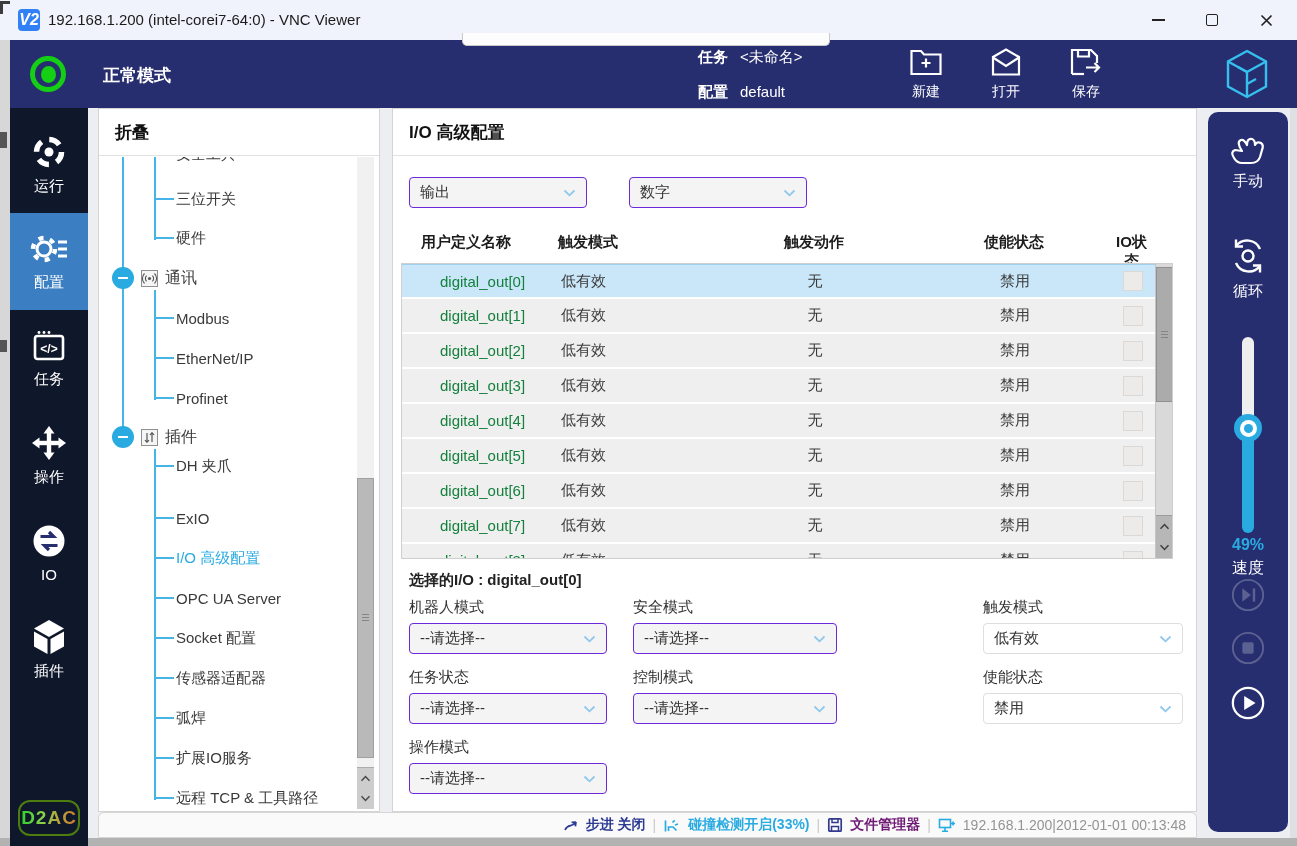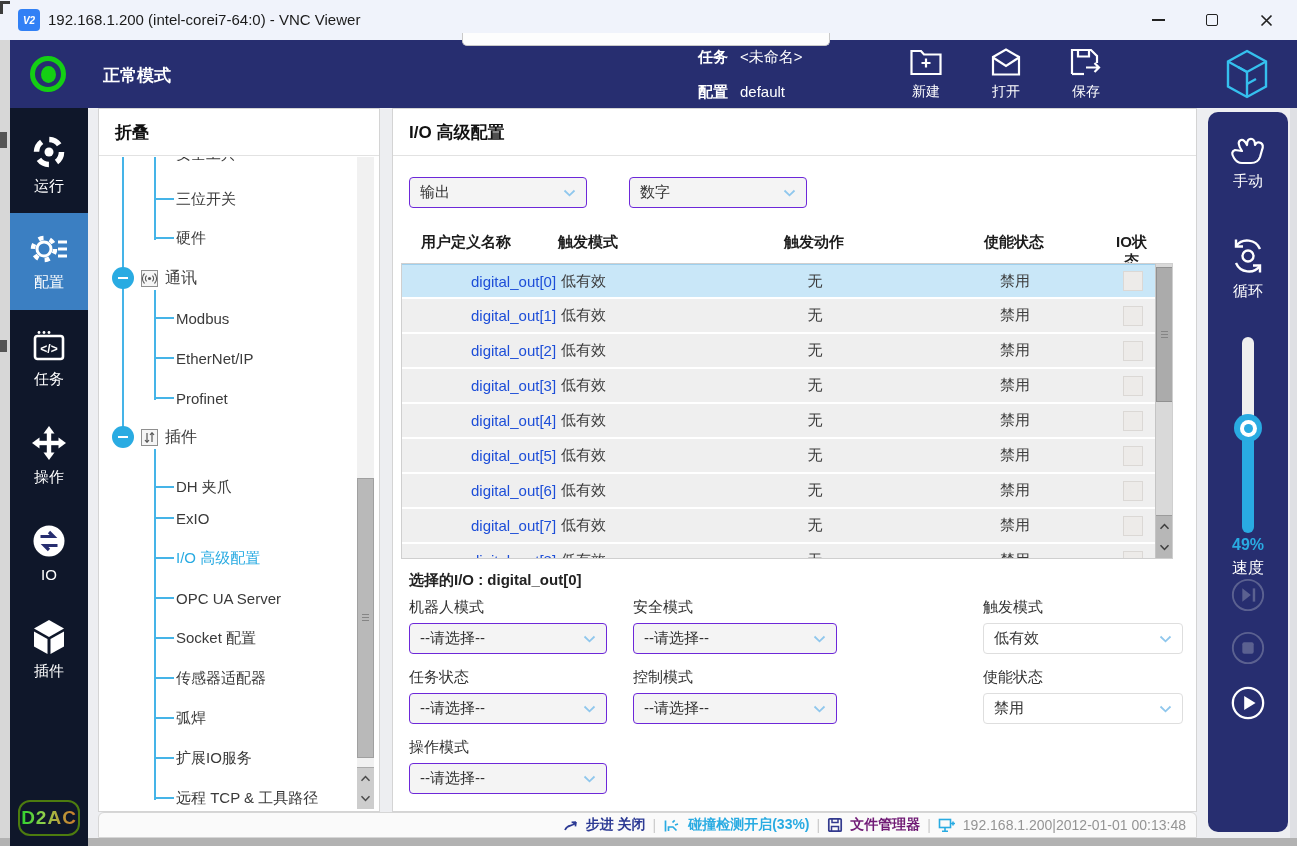--- a/index.html
+++ b/index.html
@@ -3,21 +3,21 @@
 <meta charset="utf-8">
 <style>
   * { box-sizing: border-box; margin: 0; padding: 0; }
   html,body { width:1297px; height:846px; }
   body { font-family:"Liberation Sans","DejaVu Sans",sans-serif; background:#9a9a9a; }
   #app { position:relative; width:1297px; height:846px; overflow:hidden; background:#b4b4b4; }
 
   
   .titlebar { position:absolute; left:0; top:0; width:1297px; height:40px; background:#f0f3fb; }
   .corner-artifact { position:absolute; left:0; top:1px; width:10px; height:13px; border-left:3px solid #3c3c3c; border-top:3px solid #3c3c3c; }
-  .vnc-badge { position:absolute; left:18px; top:9px; width:22px; height:22px; background:#3180f5; border-radius:4px; color:#fff; font-size:10px; font-weight:bold; font-style:italic; display:flex; align-items:center; justify-content:center; }
+  .vnc-badge { position:absolute; left:18px; top:9px; width:22px; height:22px; background:#3180f5; border-radius:4px; color:#fff; font-size:16px; font-weight:bold; font-style:italic; display:flex; align-items:center; justify-content:center; }
   .win-title { position:absolute; left:48px; top:11px; font-size:15px; color:#1b1b1b; }
   .win-controls { position:absolute; right:4px; top:0; height:40px; display:flex; }
   .win-btn { width:54px; height:40px; display:flex; align-items:center; justify-content:center; }
   .glyph-min { width:13px; height:2px; background:#222; }
   .glyph-max { width:12px; height:12px; border:1.6px solid #222; border-radius:2px; }
 
   
   .header { position:absolute; left:0; top:40px; width:1297px; height:68px; background:#272e70; }
   .mode-dot { position:absolute; left:30px; top:16px; width:36px; height:36px; border:5px solid #14cf14; border-radius:50%; display:flex; align-items:center; justify-content:center; }
   .mode-dot i { width:15px; height:17px; background:#14cf14; border-radius:50%; }
@@ -69,21 +69,21 @@
   .main-panel { position:absolute; left:392px; top:108px; width:805px; height:704px; background:#fff; border:1px solid #d4d4d4; }
   .sel { height:31px; background:#f4f4f4; border:1px solid #6d28d9; border-radius:4px; display:flex; align-items:center; justify-content:space-between; padding:0 10px; font-size:15px; color:#333; }
   .sel.white { background:#fff; border-color:#dedede; }
   .filter1 { position:absolute; left:16px; top:68px; width:178px; }
   .filter2 { position:absolute; left:236px; top:68px; width:178px; }
   .thead { position:absolute; left:8px; top:124px; width:753px; display:grid; grid-template-columns:138px 170px 210px 190px 45px; font-weight:bold; font-size:15px; color:#1c1c1c; }
   .thead .h1 { padding-left:20px; } .thead .h2 { padding-left:19px; }
   .thead .hc { text-align:center; }
   .tbox { position:absolute; left:8px; top:154px; width:772px; height:296px; border:1px solid #cfcfcf; overflow:hidden; background:#fff; }
   .trow { width:753px; height:35px; display:grid; grid-template-columns:138px 170px 210px 190px 45px; align-items:center; background:#efefef; border-bottom:2px solid #fff; font-size:15px; color:#3c3c3c; }
-  .trow .c1 { padding-left:25px; color:#1d4ed8;margin-left:44px; } .trow .c2 { padding-left:21px; }
+  .trow .c1 { padding-left:38px; color:#15803d; } .trow .c2 { padding-left:21px; }
   .trow .cc { text-align:center; } .trow .c5 { display:flex; justify-content:center; }
   .trow.sel-row { background:#c9e7f8; border-top:1px solid #9fd0ee; }
   .cbx { width:20px; height:20px; background:#edebe9; border:1px solid #dbd8d5; }
   .tsb { position:absolute; right:0; top:0; width:17px; height:294px; background:#d9d9d9; border-left:1px solid #c4c4c4; }
   .tsb .sb-thumb { top:3px; height:135px; background:#ababab; border-color:#909090; }
   .tsb .sb-arrows { height:43px; background:#b7b7b7; border-top:1px solid #9c9c9c; }
   .sel-io { position:absolute; left:16px; top:462px; font-size:15px; font-weight:bold; color:#222; }
   .fgroup { position:absolute; width:198px; }
   .fgroup .flabel { font-size:15px; color:#333; margin-bottom:6px; }
 
@@ -284,21 +284,21 @@
         </div>
 
       <div class="t-row t-group" style="top:260px;">
         <span class="t-exp"></span>
         <svg width="17" height="17" viewBox="0 0 17 17">
           <rect x="0.5" y="0.5" width="16" height="16" fill="#f5f5f5" stroke="#8f8f8f"></rect>
           <path d="M6 4 V13 M6 13.5 L4 11 M6 13.5 L8 11 M11 13 V4 M11 3.5 L9 6 M11 3.5 L13 6" fill="none" stroke="#555" stroke-width="1.2"></path>
         </svg>
         <span>插件</span>
       </div>
-      <div class="t-row t-child" style="top:310px;align-items:center;">
+      <div class="t-row t-child" style="top:289px;align-items:center;">
           <span>DH 夹爪</span>
         </div>
       <div class="t-row t-child" style="top:341px;">
           <span>ExIO</span>
         </div>
       <div class="t-row t-child t-sel" style="top:381px;">
           <span>I/O 高级配置</span>
         </div>
       <div class="t-row t-child" style="top:421px;">
           <span>OPC UA Server</span>

